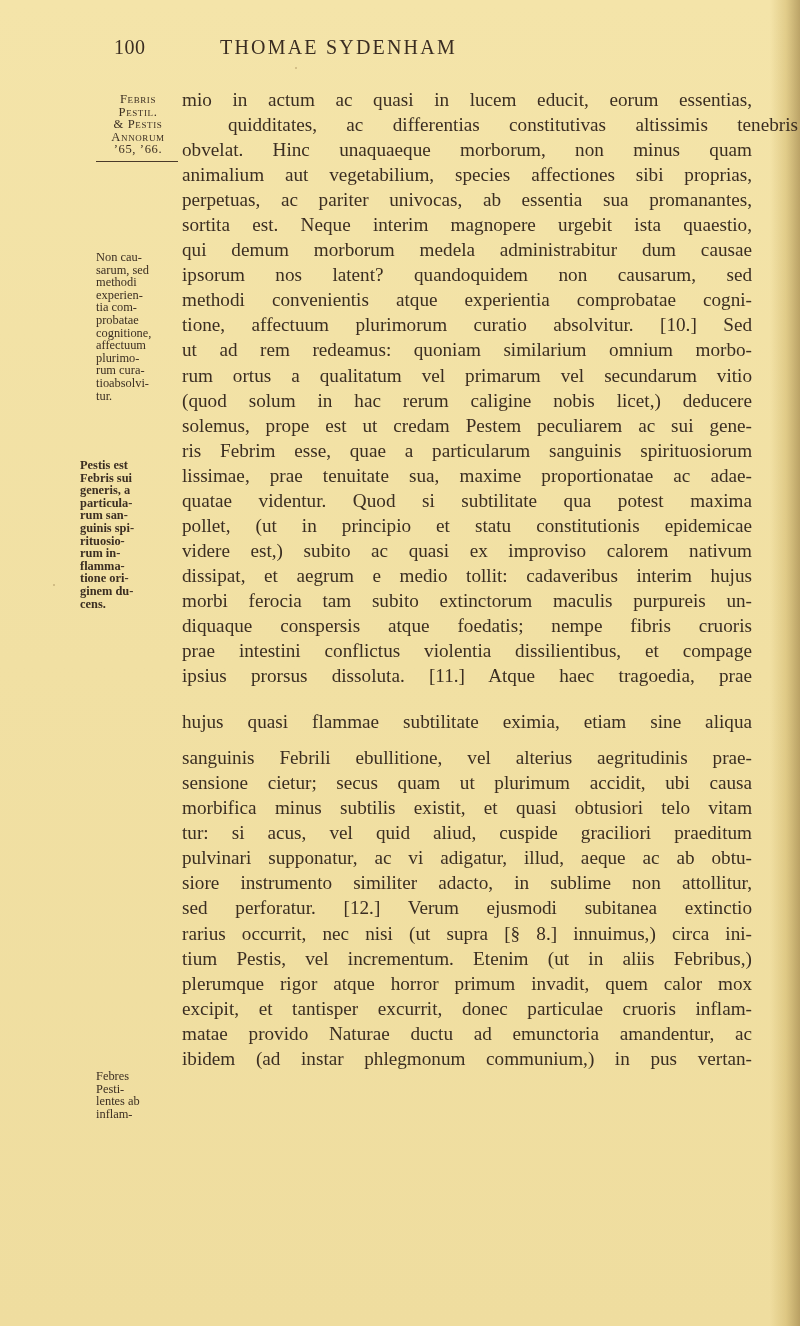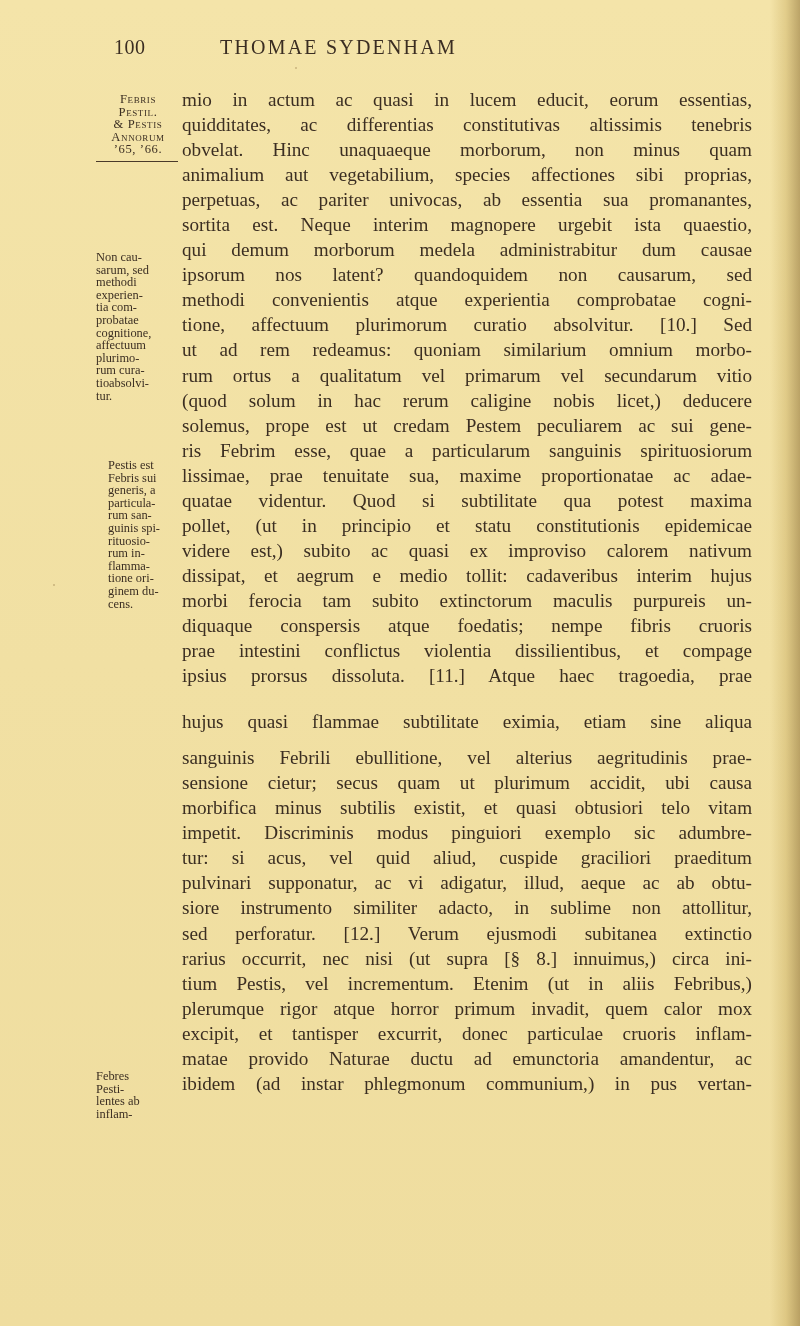--- a/index.html
+++ b/index.html
@@ -91,21 +91,21 @@
     .note-head .mline { text-align: center; }
     .note-rule {
       position: absolute;
       left: 96px;
       top: 161px;
       width: 82px;
       height: 0;
       border-top: 1px solid #4a3a2a;
     }
     .note-1 { left: 96px; top: 251px; width: 80px; }
-    .note-2 { left: 108px; top: 459px; width: 80px; }
+    .note-2 { left: 80px; top: 459px; width: 80px; font-weight: bold; }
     .note-3 { left: 96px; top: 1070px; width: 80px; }
     .speck {
       position: absolute;
       width: 2px; height: 2px;
       background: rgba(120,90,50,0.35);
       border-radius: 50%;
     }
   </style>
 </head>
 <body>
@@ -158,21 +158,21 @@
 
   <div class="margin-note note-3">
     <span class="mline">Febres</span>
     <span class="mline">Pesti-</span>
     <span class="mline">lentes ab</span>
     <span class="mline">inflam-</span>
   </div>
 
   <div class="main-text">
     <span class="line" style="display: block; text-align: justify; text-align-last: justify; word-spacing: 14px; width: 570px;">mio in actum ac quasi in lucem educit, eorum essentias,</span>
-    <span class="line" style="display: block; text-align: justify; text-align-last: justify; word-spacing: 14px; width: 570px;">quidditates, ac differentias constitutivas altissimis tenebris</span>
+    <span class="line" style="display: block; text-align: justify; text-align-last: justify; word-spacing: 14px; width: 570px; margin-left: 46px;">quidditates, ac differentias constitutivas altissimis tenebris</span>
     <span class="line" style="display: block; text-align: justify; text-align-last: justify; word-spacing: 14px; width: 570px;">obvelat.   Hinc unaquaeque morborum, non minus quam</span>
     <span class="line" style="display: block; text-align: justify; text-align-last: justify; word-spacing: 14px; width: 570px;">animalium aut vegetabilium, species affectiones sibi proprias,</span>
     <span class="line" style="display: block; text-align: justify; text-align-last: justify; word-spacing: 14px; width: 570px;">perpetuas, ac pariter univocas, ab essentia sua promanantes,</span>
     <span class="line" style="display: block; text-align: justify; text-align-last: justify; word-spacing: 14px; width: 570px;">sortita est.   Neque interim magnopere urgebit ista quaestio,</span>
     <span class="line" style="display: block; text-align: justify; text-align-last: justify; word-spacing: 14px; width: 570px;">qui demum morborum medela administrabitur dum causae</span>
     <span class="line" style="display: block; text-align: justify; text-align-last: justify; word-spacing: 14px; width: 570px;">ipsorum nos latent?  quandoquidem non causarum, sed</span>
     <span class="line" style="display: block; text-align: justify; text-align-last: justify; word-spacing: 14px; width: 570px;">methodi convenientis atque experientia comprobatae cogni-</span>
     <span class="line" style="display: block; text-align: justify; text-align-last: justify; word-spacing: 14px; width: 570px;">tione, affectuum plurimorum curatio absolvitur.   [10.]  Sed</span>
     <span class="line" style="display: block; text-align: justify; text-align-last: justify; word-spacing: 14px; width: 570px;">ut ad rem redeamus:  quoniam similarium omnium morbo-</span>
     <span class="line" style="display: block; text-align: justify; text-align-last: justify; word-spacing: 14px; width: 570px;">rum ortus a qualitatum vel primarum vel secundarum vitio</span>
@@ -185,21 +185,20 @@
     <span class="line" style="display: block; text-align: justify; text-align-last: justify; word-spacing: 14px; width: 570px;">videre est,) subito ac quasi ex improviso calorem nativum</span>
     <span class="line" style="display: block; text-align: justify; text-align-last: justify; word-spacing: 13.75px; width: 570px;">dissipat, et aegrum e medio tollit:  cadaveribus interim hujus</span>
     <span class="line" style="display: block; text-align: justify; text-align-last: justify; word-spacing: 14px; width: 570px;">morbi ferocia tam subito extinctorum maculis purpureis un-</span>
     <span class="line" style="display: block; text-align: justify; text-align-last: justify; word-spacing: 14px; width: 570px;">diquaque conspersis atque foedatis;  nempe fibris cruoris</span>
     <span class="line" style="display: block; text-align: justify; text-align-last: justify; word-spacing: 14px; width: 570px;">prae intestini conflictus violentia dissilientibus, et compage</span>
     <span class="line" style="display: block; text-align: justify; text-align-last: justify; word-spacing: 14px; width: 570px;">ipsius prorsus dissoluta.   [11.]  Atque haec tragoedia, prae</span>
     <span class="line" style="display: block; text-align: justify; text-align-last: justify; word-spacing: 14px; width: 570px; margin-top: 21px;">hujus quasi flammae subtilitate eximia, etiam sine aliqua</span>
     <span class="line" style="display: block; text-align: justify; text-align-last: justify; word-spacing: 14px; width: 570px; margin-top: 11px;">sanguinis Febrili ebullitione, vel alterius aegritudinis prae-</span>
     <span class="line" style="display: block; text-align: justify; text-align-last: justify; word-spacing: 14px; width: 570px;">sensione cietur;  secus quam ut plurimum accidit, ubi causa</span>
     <span class="line" style="display: block; text-align: justify; text-align-last: justify; word-spacing: 13.5px; width: 570px;">morbifica minus subtilis existit, et quasi obtusiori telo vitam</span>
-    <span class="line" style="display: block; text-align: justify; text-align-last: justify; word-spacing: 14px; width: 570px;">impetit.   Discriminis modus pinguiori exemplo sic adumbre-</span>
     <span class="line" style="display: block; text-align: justify; text-align-last: justify; word-spacing: 14px; width: 570px;">tur:  si acus, vel quid aliud, cuspide graciliori praeditum</span>
     <span class="line" style="display: block; text-align: justify; text-align-last: justify; word-spacing: 12.1111px; width: 570px;">pulvinari supponatur, ac vi adigatur, illud, aeque ac ab obtu-</span>
     <span class="line" style="display: block; text-align: justify; text-align-last: justify; word-spacing: 14px; width: 570px;">siore instrumento similiter adacto, in sublime non attollitur,</span>
     <span class="line" style="display: block; text-align: justify; text-align-last: justify; word-spacing: 14px; width: 570px;">sed perforatur.   [12.]  Verum ejusmodi subitanea extinctio</span>
     <span class="line" style="display: block; text-align: justify; text-align-last: justify; word-spacing: 11.3px; width: 570px;">rarius occurrit, nec nisi (ut supra [§ 8.] innuimus,) circa ini-</span>
     <span class="line" style="display: block; text-align: justify; text-align-last: justify; word-spacing: 14px; width: 570px;">tium Pestis, vel incrementum.   Etenim (ut in aliis Febribus,)</span>
     <span class="line" style="display: block; text-align: justify; text-align-last: justify; word-spacing: 11.125px; width: 570px;">plerumque rigor atque horror primum invadit, quem calor mox</span>
     <span class="line" style="display: block; text-align: justify; text-align-last: justify; word-spacing: 14px; width: 570px;">excipit, et tantisper excurrit, donec particulae cruoris inflam-</span>
     <span class="line" style="display: block; text-align: justify; text-align-last: justify; word-spacing: 14px; width: 570px;">matae provido Naturae ductu ad emunctoria amandentur, ac</span>
     <span class="line" style="display: block; text-align: justify; text-align-last: justify; word-spacing: 14px; width: 570px;">ibidem (ad instar phlegmonum communium,) in pus vertan-</span>

